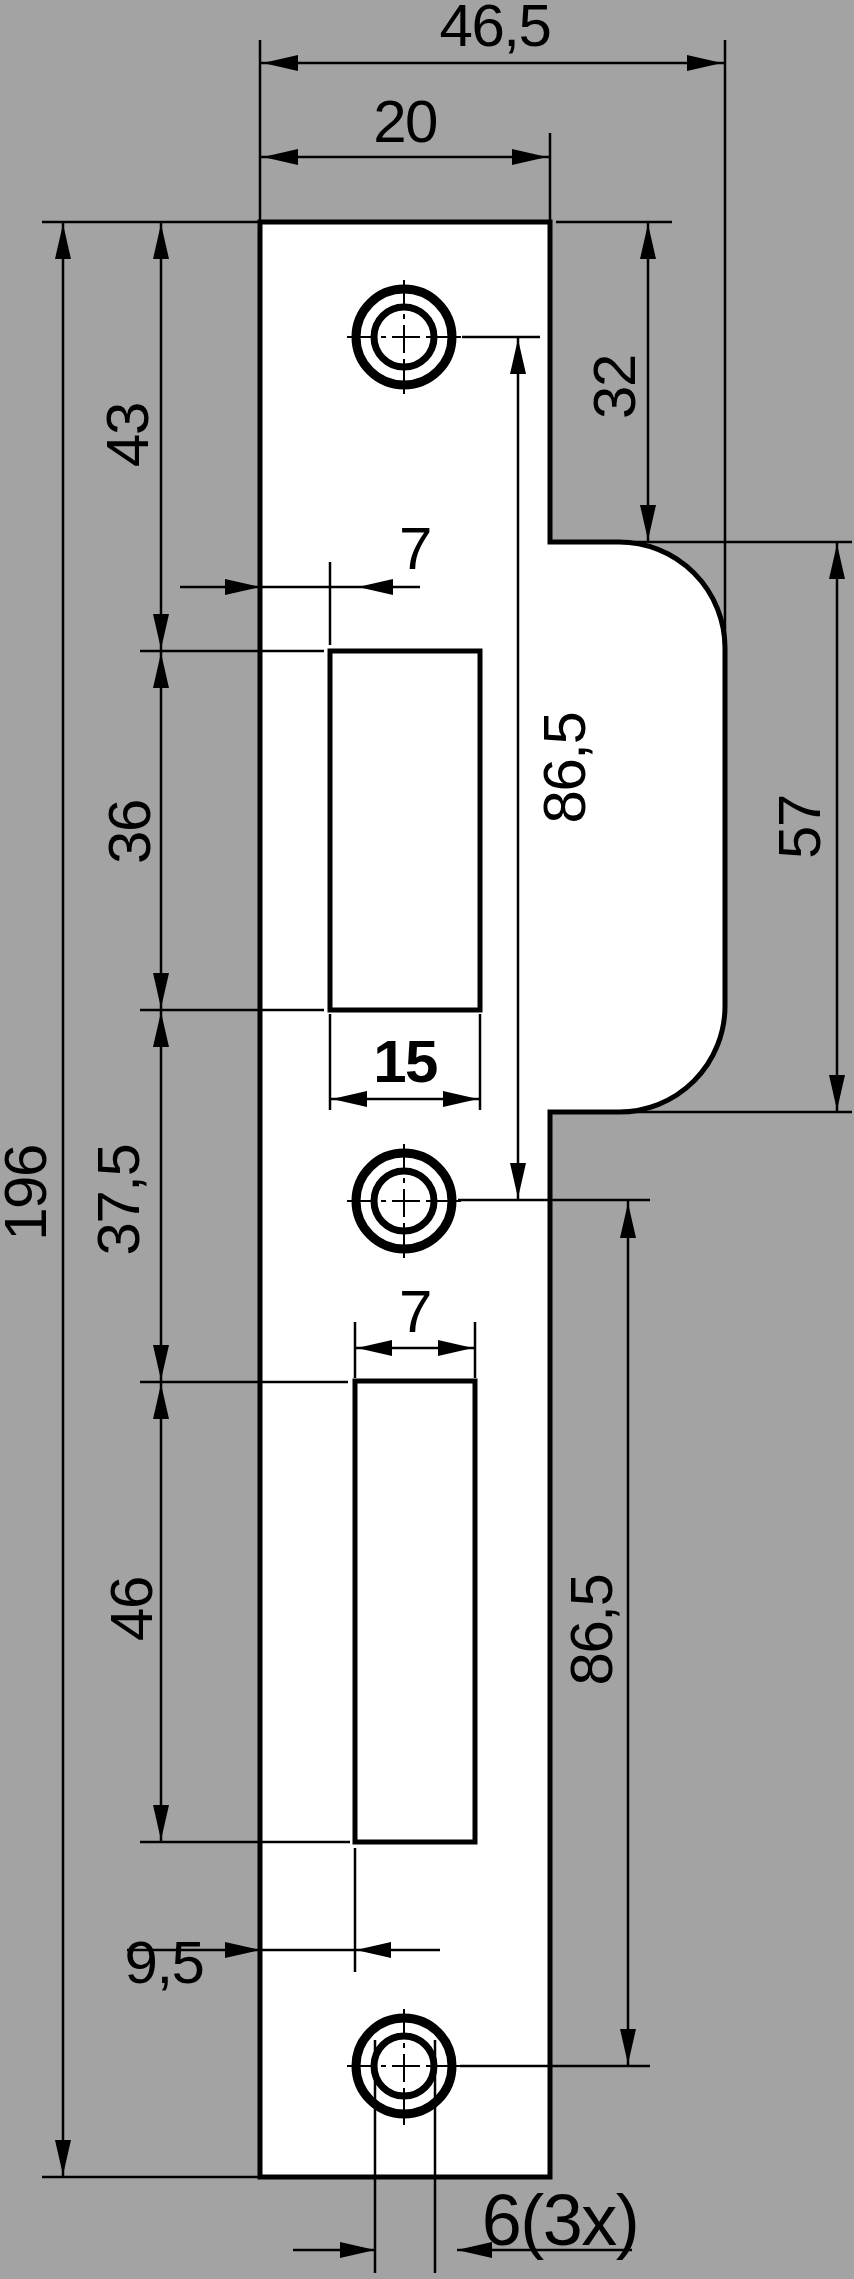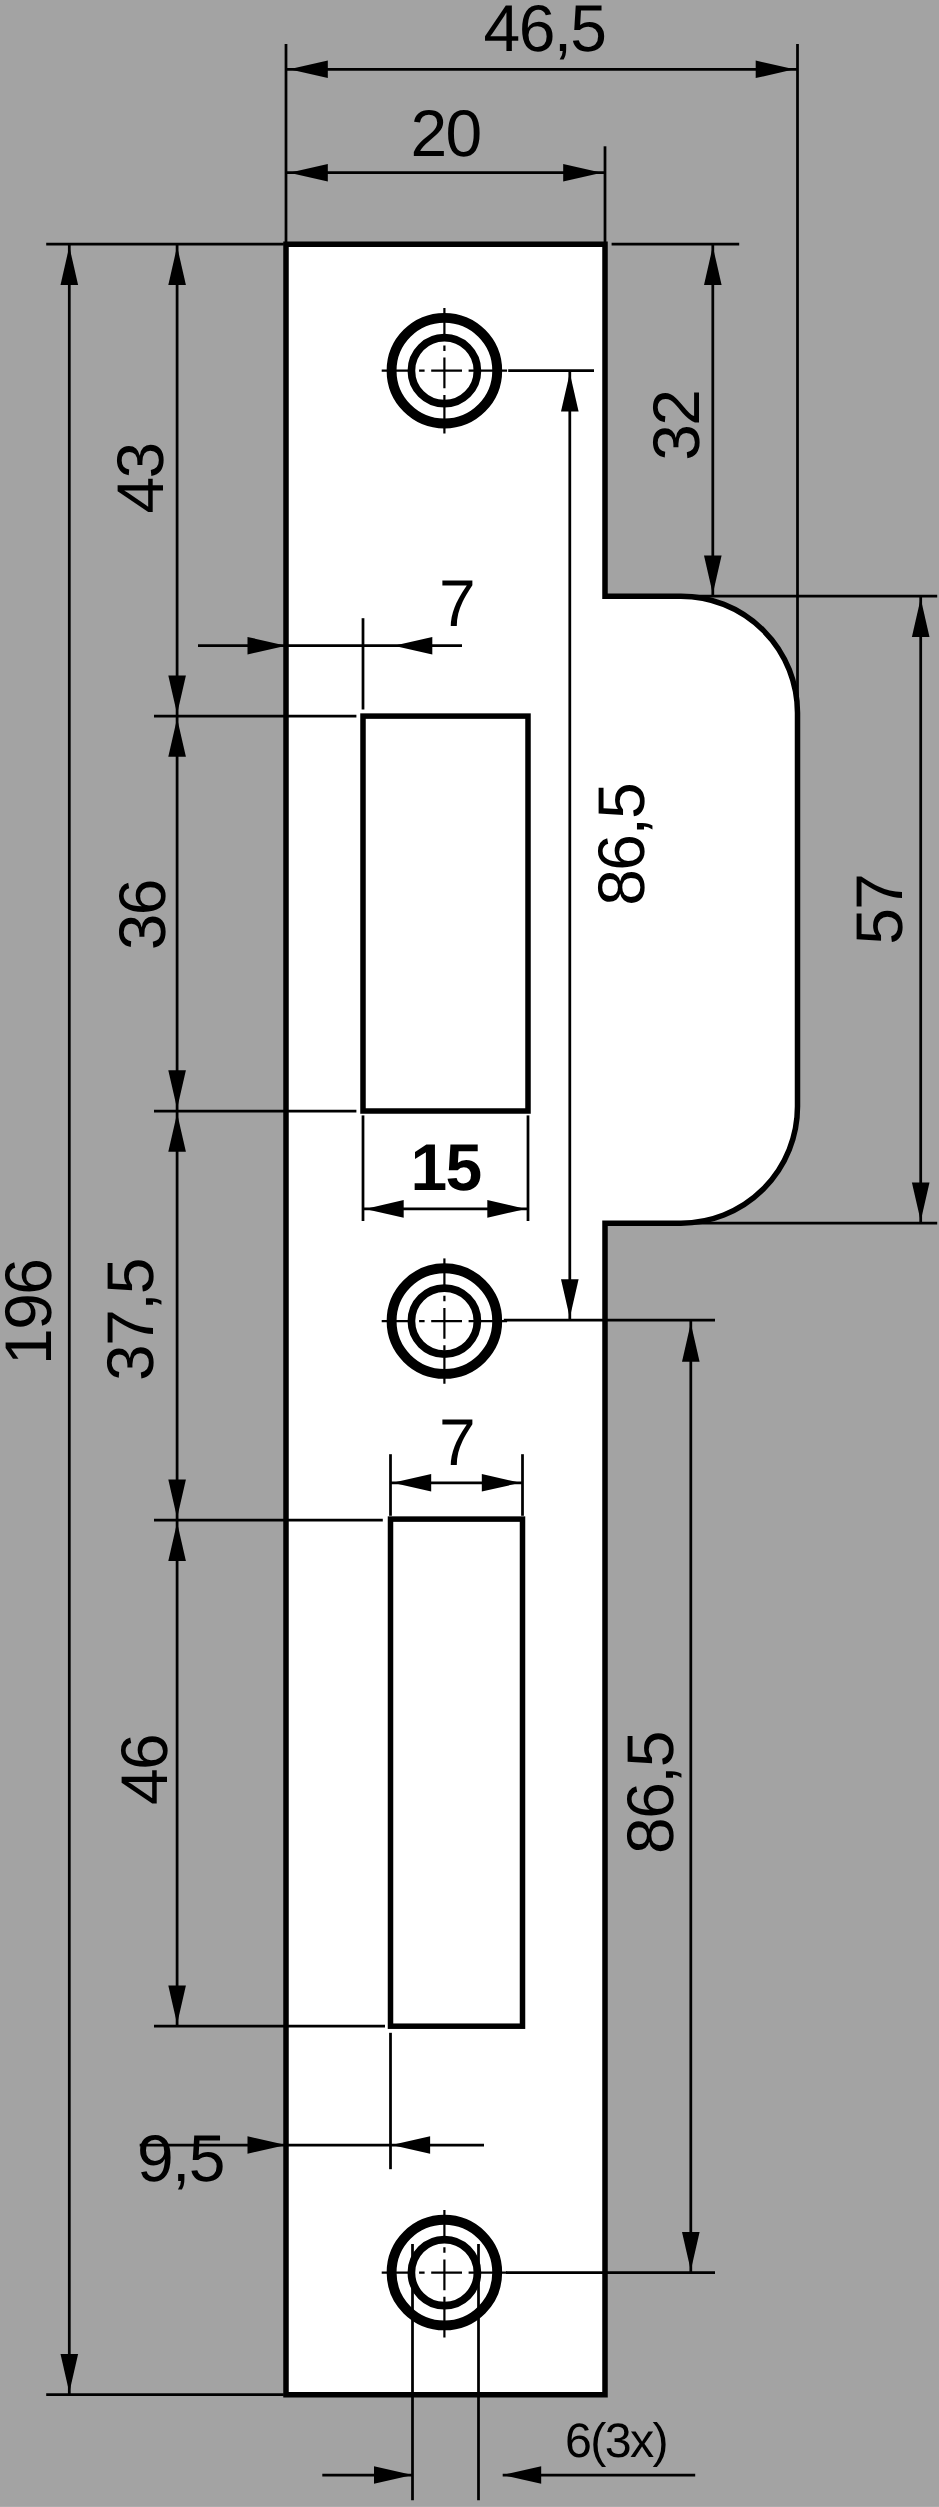--- a/index.html
+++ b/index.html
@@ -16,21 +16,21 @@
     color:#000;
     font-size:60px;
     line-height:1;
     letter-spacing:-1.5px;
     white-space:nowrap;
     transform:translate(-50%,-50%);
   }
   .dim-label.v{
     transform:translate(-50%,-50%) rotate(-90deg);
   }
-  .dim-label.small{font-size:44px;}
+  .dim-label.small{font-size:72px;}
 </style>
 </head>
 <body>
 
 <div class="stage">
 
   <svg width="854" height="2279" viewBox="0 0 854 2279">
     <g stroke="#000" fill="none">
 
       <path d="M 260,222 L 550,222 L 550,542 L 619,542 A 106,106 0 0 1 725,648 L 725,1006 A 106,106 0 0 1 619,1112 L 550,1112 L 550,2177 L 260,2177 Z" fill="#ffffff" stroke-width="5"></path>

